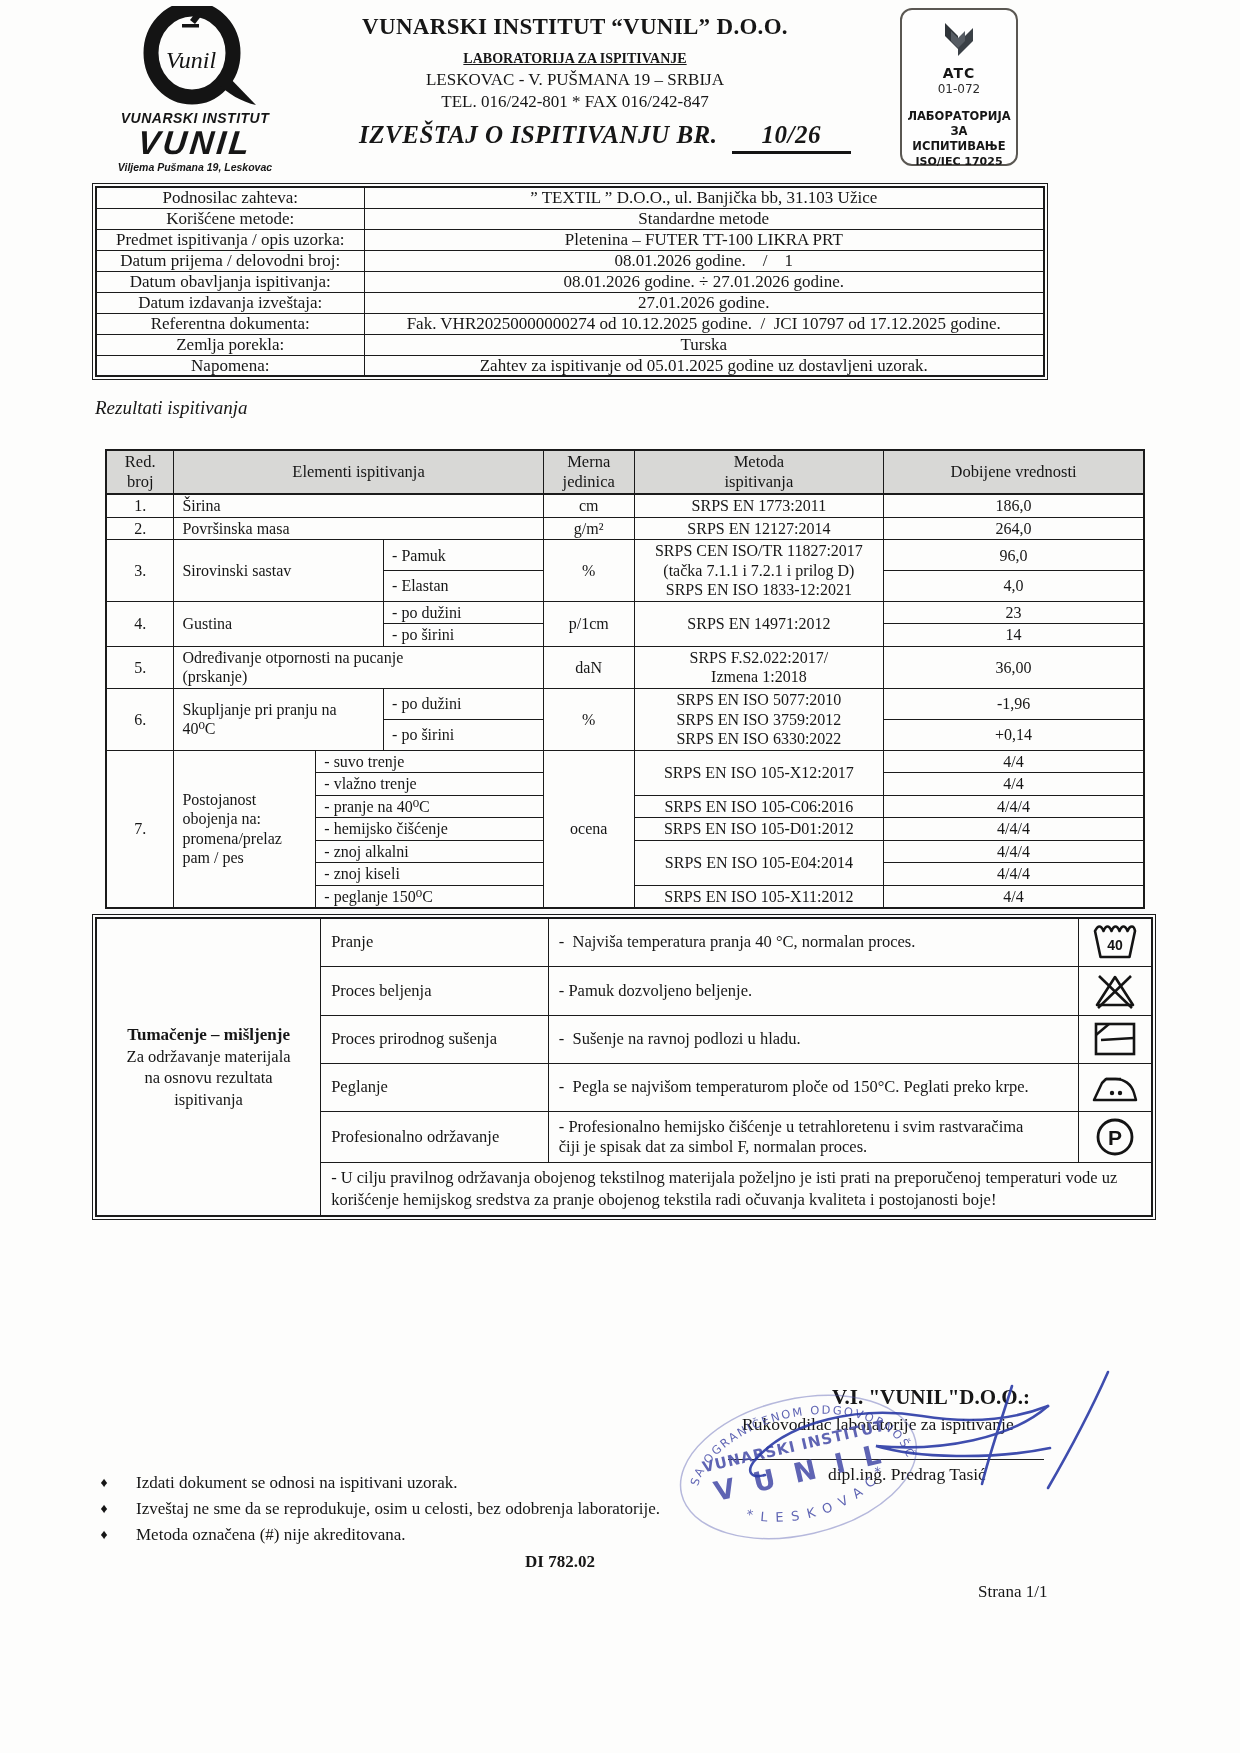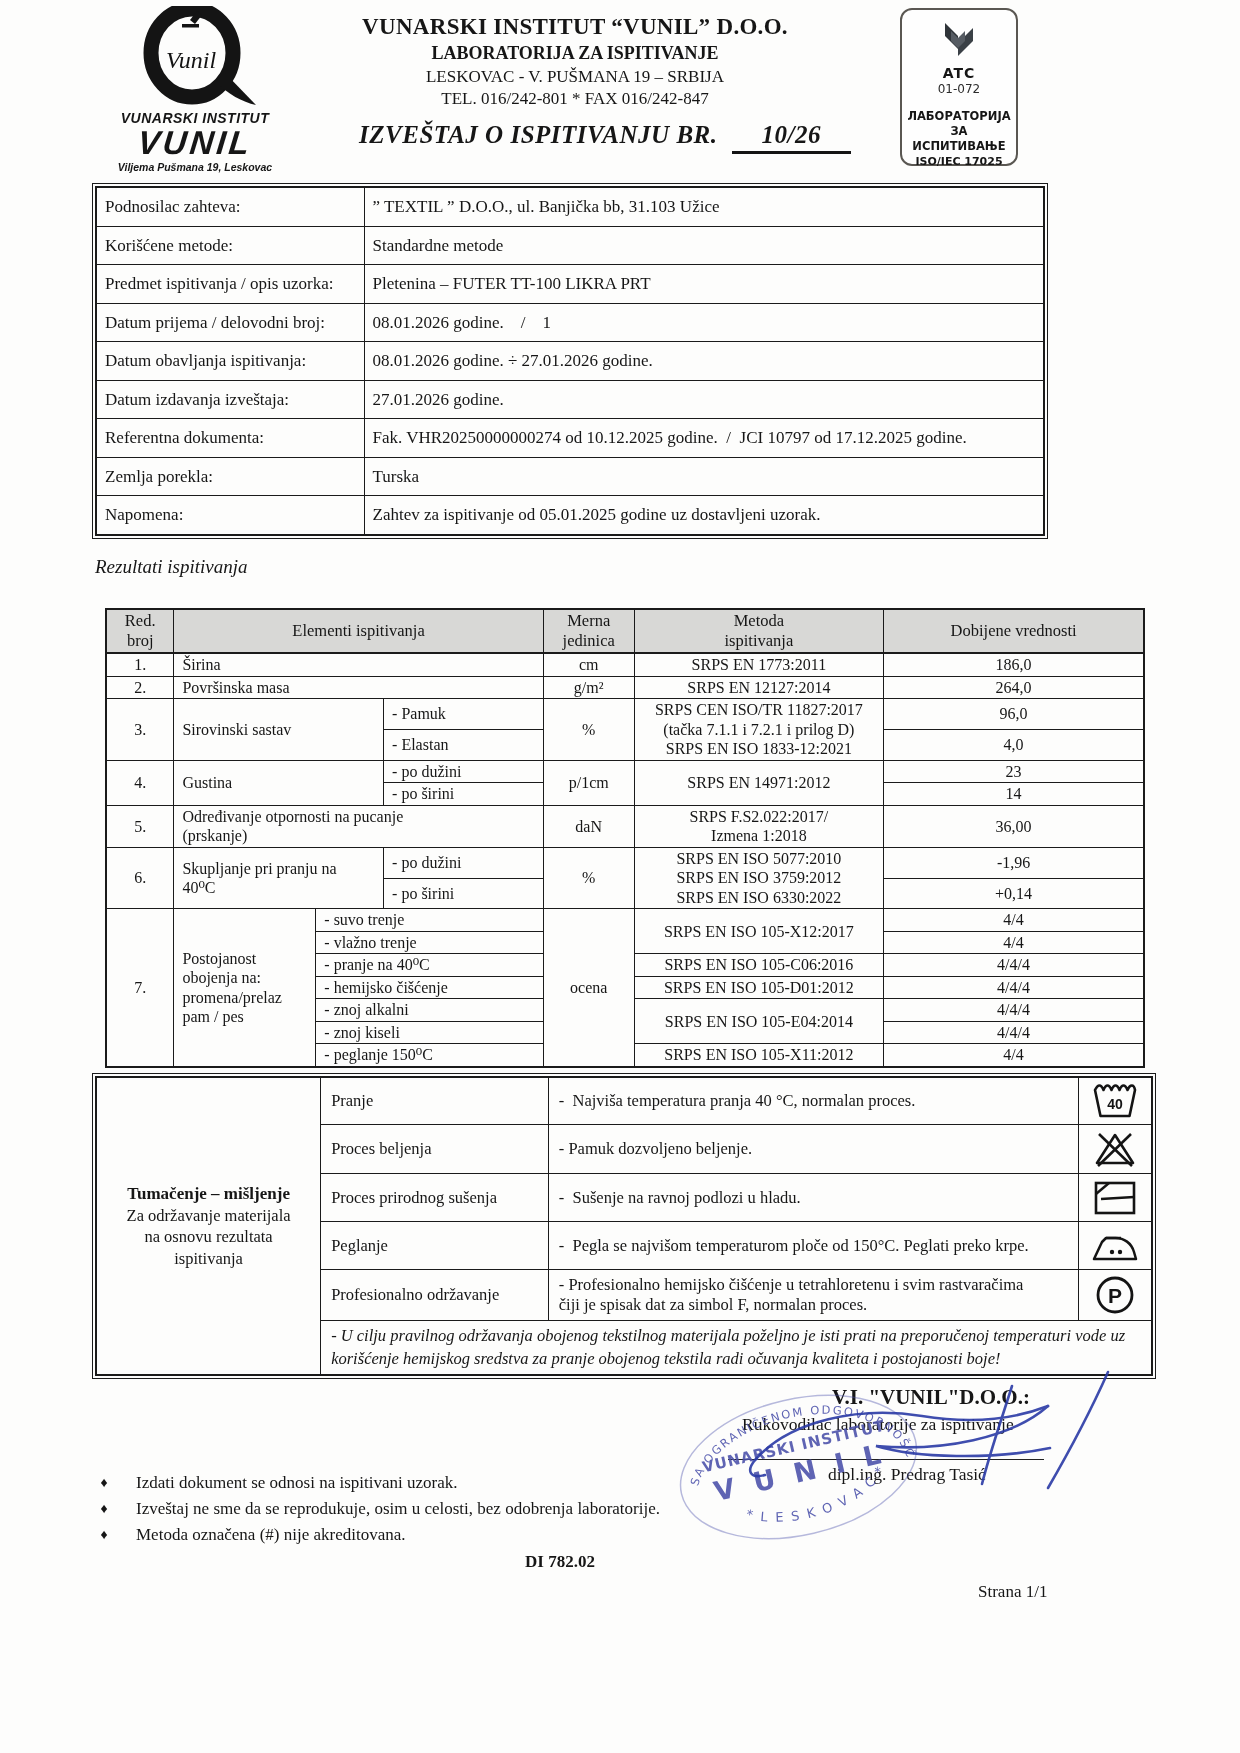--- a/index.html
+++ b/index.html
@@ -8,60 +8,60 @@
   .page { position:relative; width:1240px; height:1753px; background:#fdfdfc; overflow:hidden; }
 
   
   .hdr-logo { position:absolute; left:92px; top:6px; width:206px; text-align:center; }
   .hdr-logo svg { display:block; margin:0 auto; }
   .logo-institute { font-family:"Liberation Sans",sans-serif; font-style:italic; font-weight:bold; font-size:14px; letter-spacing:.5px; margin-top:2px; }
   .logo-brand { font-style:italic; font-weight:bold; font-size:33px; letter-spacing:3px; line-height:1; transform:skewX(-6deg); font-family:"Liberation Sans",sans-serif; }
   .logo-address { font-family:"Liberation Sans",sans-serif; font-style:italic; font-weight:bold; font-size:10.5px; margin-top:2px; }
   .hdr-center { position:absolute; left:255px; top:14px; width:640px; text-align:center; }
   .org-name { font-size:23px; font-weight:bold; letter-spacing:.3px; }
-  .org-dept { font-size:18px; font-weight:bold; margin-top:3px; }
+  .org-dept { font-size:14px; font-weight:bold; margin-top:11px;text-decoration:underline; }
   .org-addr { font-size:17px; margin-top:3px; }
   .org-tel  { font-size:17px; margin-top:2px; }
   .report-line { position:absolute; left:265px; top:121px; width:680px; text-align:center; font-size:25px; font-weight:bold; font-style:italic; letter-spacing:.5px; }
   .report-no { display:inline-block; border-bottom:3px solid #141414; padding:0 30px 2px 30px; margin-left:14px; font-style:italic; }
   .badge { position:absolute; left:900px; top:8px; width:118px; height:158px; border:2px solid #5a5752; border-radius:12px; text-align:center; padding-top:10px; background:#fefefe; font-family:"DejaVu Sans",sans-serif; }
   .badge-name { font-weight:bold; font-size:14px; letter-spacing:1px; margin-top:1px; }
   .badge-num { font-size:12px; margin-top:1px; color:#2c2c2c; }
   .badge-lab { font-weight:bold; font-size:11.5px; line-height:1.3; margin-top:13px; }
   .badge-iso { font-weight:bold; font-size:11px; margin-top:1px; }
 
   
   .content { position:absolute; top:186px; left:0; width:1240px; }
 
   table { border-collapse:collapse; }
   .ml { white-space:pre-line; }
   .pw { white-space:pre-wrap; }
 
   .info-table { margin-left:95px; width:950px; border:2px solid #1b1b1b; outline:1px solid #1b1b1b; outline-offset:2px; }
-  .info-table td { border:1.5px solid #1b1b1b; font-size:17px; padding:9px 8px; height:21px; line-height:1.15; }
+  .info-table td { border:1.5px solid #1b1b1b; font-size:17px; padding:0 8px; height:21px; line-height:1.15;text-align:center; }
   .info-label { width:268px; }
 
   .results-heading { font-size:19px; margin:20px 0 30px 95px;font-style:italic; }
 
   .res-table { margin-left:105px; width:1040px; border:2.5px solid #1b1b1b; font-size:16px; }
   .res-table th, .res-table td { border:1.4px solid #1b1b1b; padding:1px 6px; vertical-align:middle; line-height:1.22; }
   .res-table th { background:#d8d8d6; font-weight:normal; font-size:16.5px; height:42px; text-align:center; border-bottom:2.5px solid #1b1b1b; }
   .res-table td.c { text-align:center; }
   .res-table td.el { text-align:left; padding-left:8px; }
   .res-table td { height:22px; }
 
   .care-table { margin-left:95px; margin-top:8px; width:1058px; border:2.5px solid #1b1b1b; outline:1px solid #1b1b1b; outline-offset:2px; font-size:16.5px; }
   .care-table td { border:1.4px solid #1b1b1b; padding:4px 10px; vertical-align:middle; }
   .care-head { text-align:center; line-height:1.3; }
   .care-head-title { font-weight:bold; font-size:17px; }
   .care-proc { height:48px; }
   .care-desc { }
   .care-icon { text-align:center; padding:2px; }
   .care-icon svg { display:block; margin:0 auto; }
-  .care-note { font-style:italic; line-height:1.35; padding:6px 12px; }
+  .care-note { line-height:1.35; padding:6px 12px; }
 
   
   .sig-company { position:absolute; left:832px; top:1385px; font-size:21px; font-weight:bold; }
   .sig-role { position:absolute; left:742px; top:1414px; font-size:17.5px; }
   .sig-line { position:absolute; left:728px; top:1459px; width:316px; border-top:1.8px solid #222; }
   .sig-name { position:absolute; left:828px; top:1464px; font-size:17.5px; }
   .stamp { position:absolute; left:668px; top:1385px; transform:rotate(-13deg); opacity:.88; }
   .ink { position:absolute; left:660px; top:1358px; pointer-events:none; }
   .footer-bullets { position:absolute; left:72px; top:1470px; font-size:17px; }
   .fb-row { display:flex; line-height:26px; }

